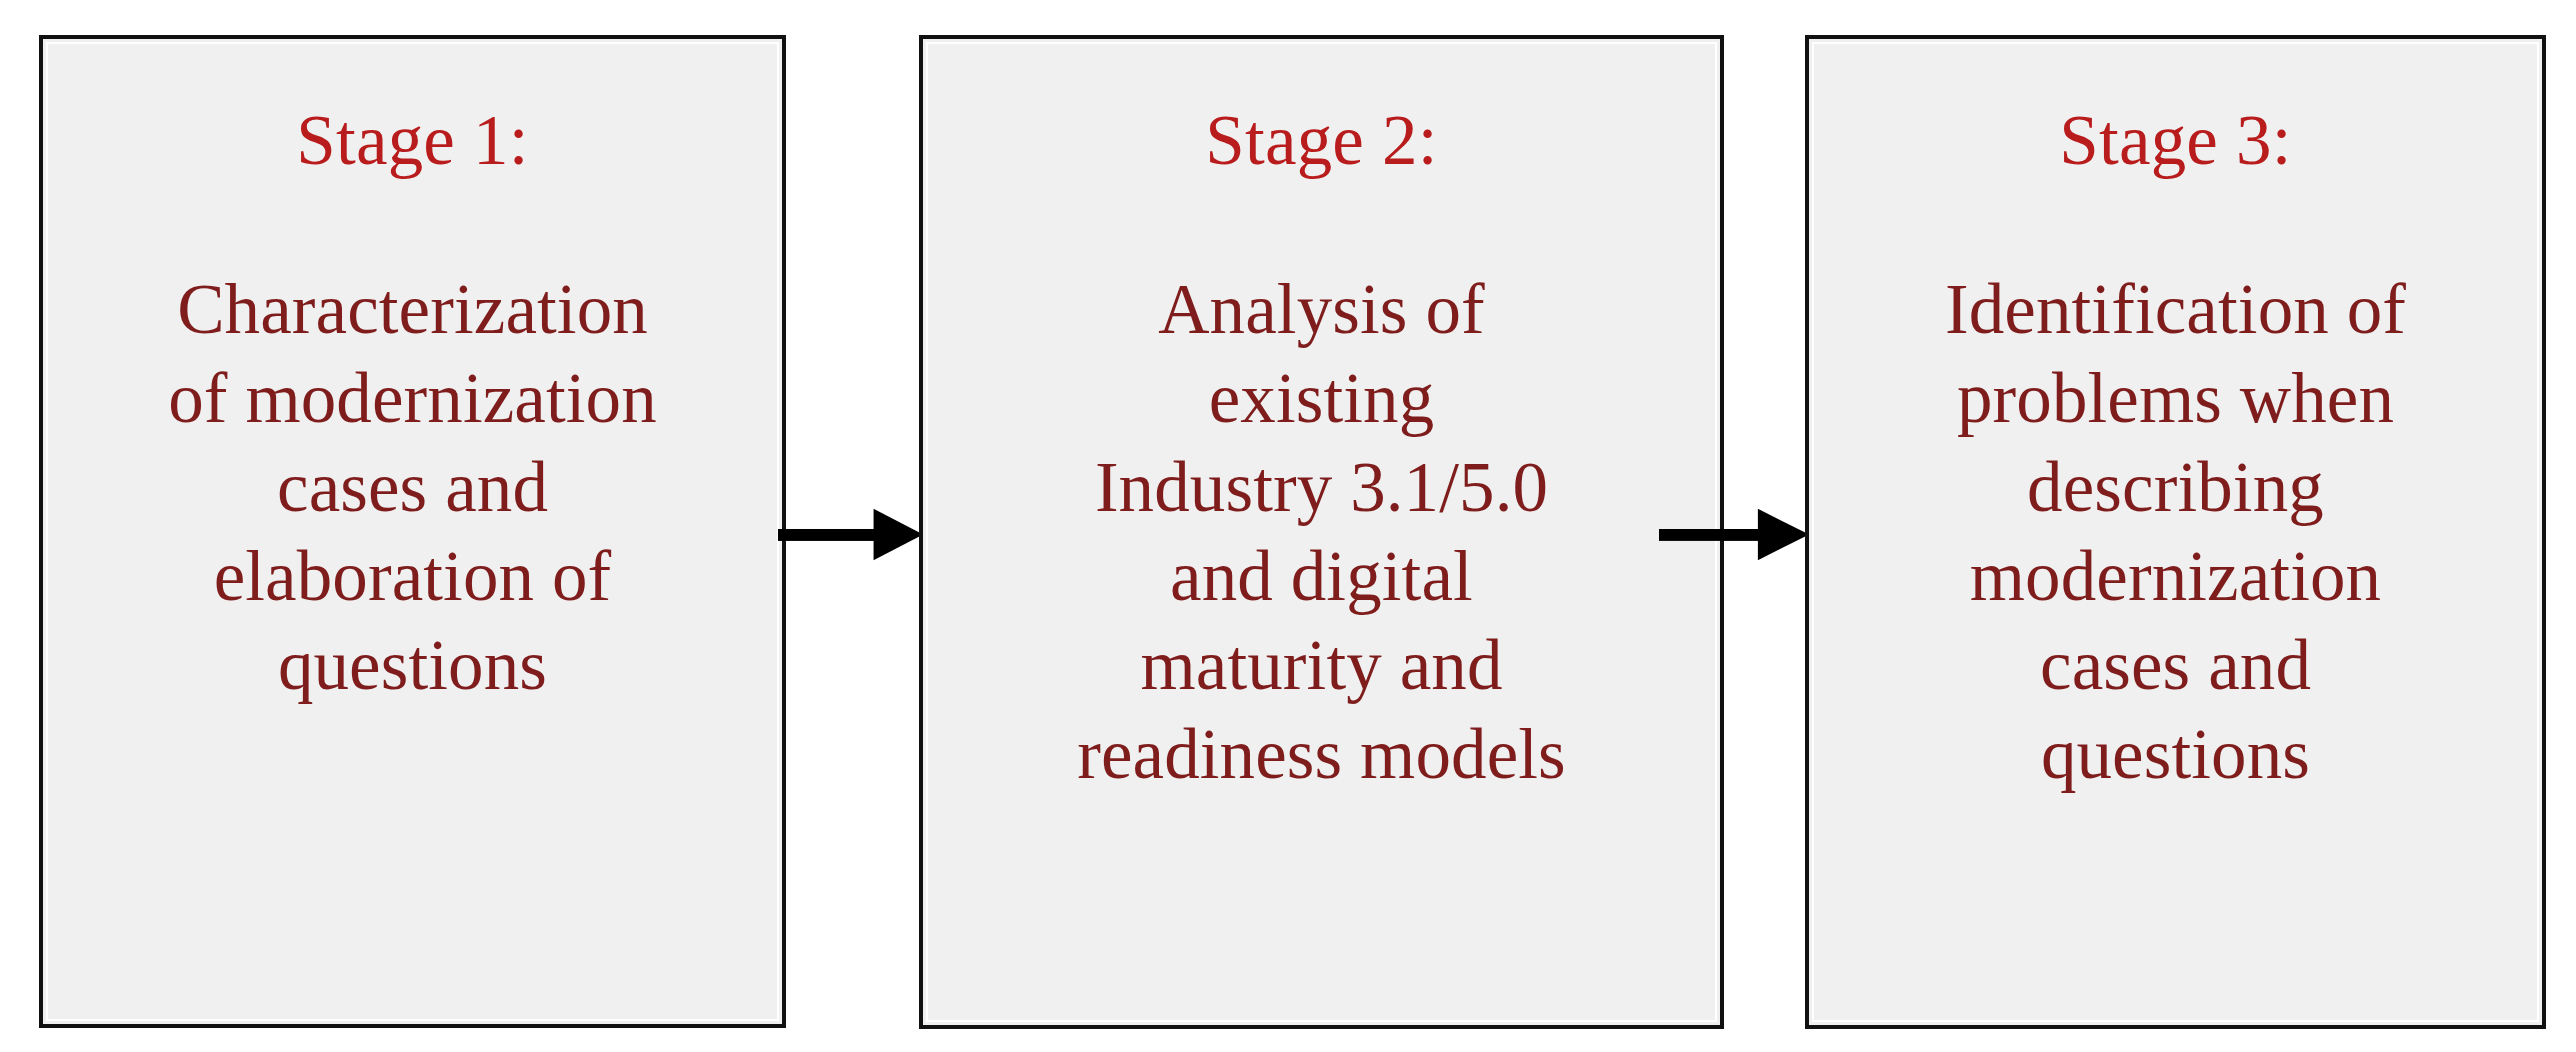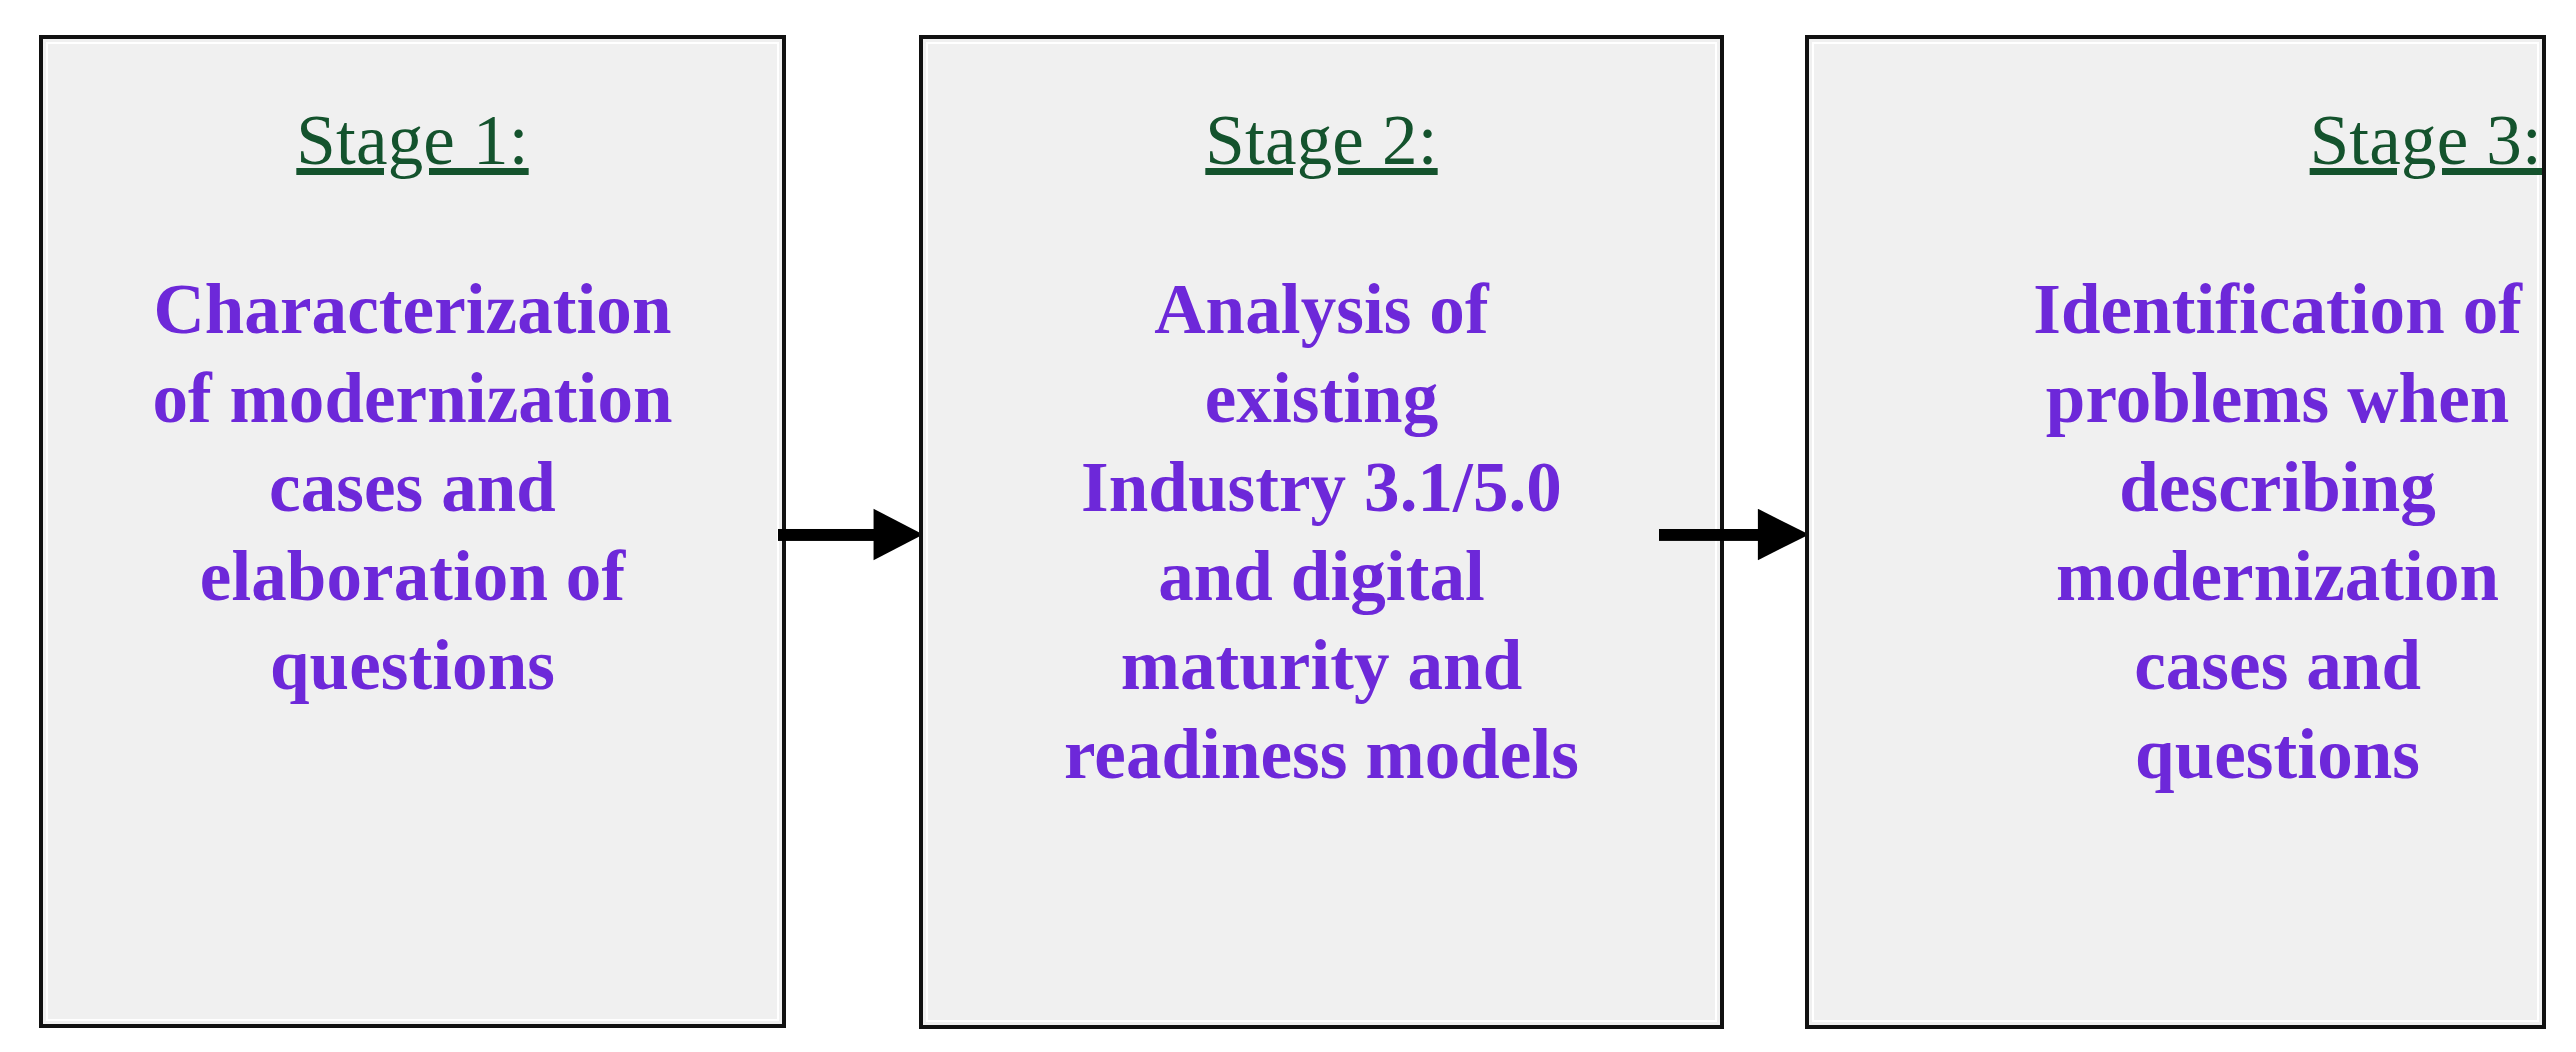--- a/index.html
+++ b/index.html
@@ -32,42 +32,40 @@
     left: 2.8px;
     top: 2.8px;
     right: 2.8px;
     bottom: 2.8px;
     border: 2.8px solid #ffffff;
     pointer-events: none;
   }
 
   .box-1 { left: 39px;   top: 35px; width: 747px;  height: 993px; }
   .box-2 { left: 919px; top: 35px; width: 805px;  height: 994px; }
-  .box-3 { left: 1805px; top: 35px; width: 741px;  height: 994px; align-items: flex-end; }
+  .box-3 { left: 1805px; top: 35px; width: 741px;  height: 994px; }
 
   .stage-title {
     position: relative;
     z-index: 2;
     font-size: 71px;
     line-height: 88px;
-    color: #14532d;
+    color: #b91c1c;
     letter-spacing: 0.2px;
     white-space: pre;
-    text-decoration: underline;
   }
   .stage-body {
     position: relative;
     z-index: 2;
     font-size: 71px;
     line-height: 89px;
-    color: #6d28d9;
+    color: #7f1d1d;
     letter-spacing: 0.1px;
     white-space: pre-line;
     padding: 0 20px;
-    font-weight: bold;
   }
 
   .box-1 .stage-title { margin-top: 57px; }
   .box-1 .stage-body  { margin-top: 81px; }
 
   .box-2 .stage-title { margin-top: 57px; }
   .box-2 .stage-body  { margin-top: 81px; }
 
   .box-3 .stage-title { margin-top: 57px; }
   .box-3 .stage-body  { margin-top: 81px; }

